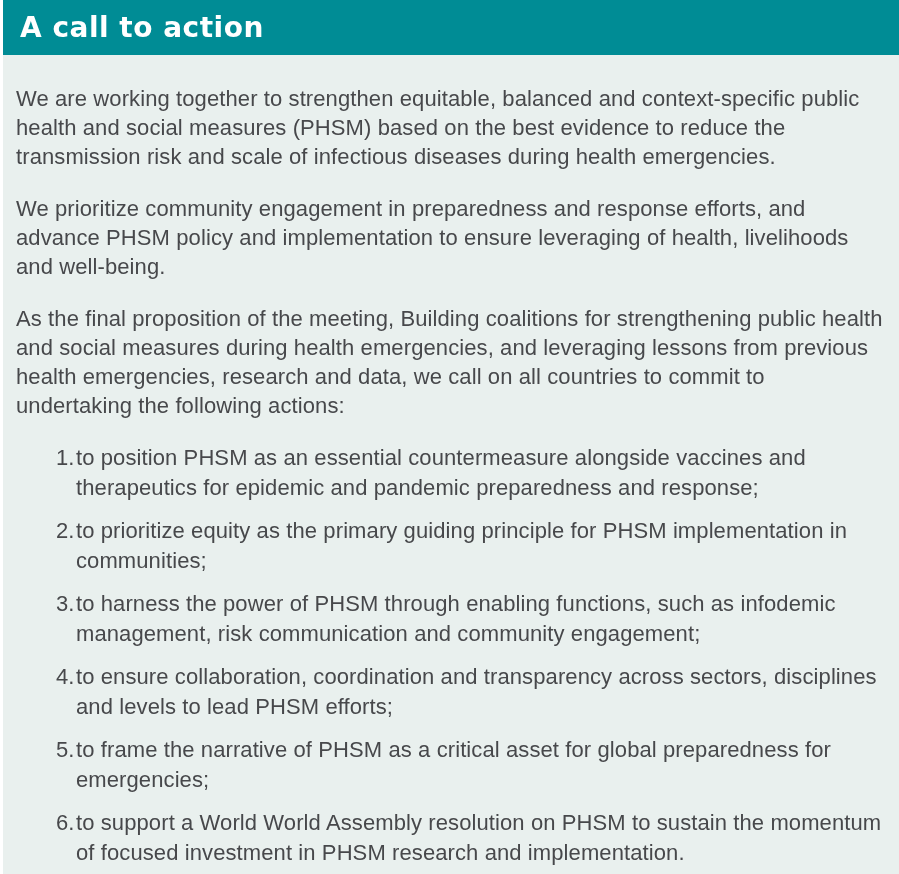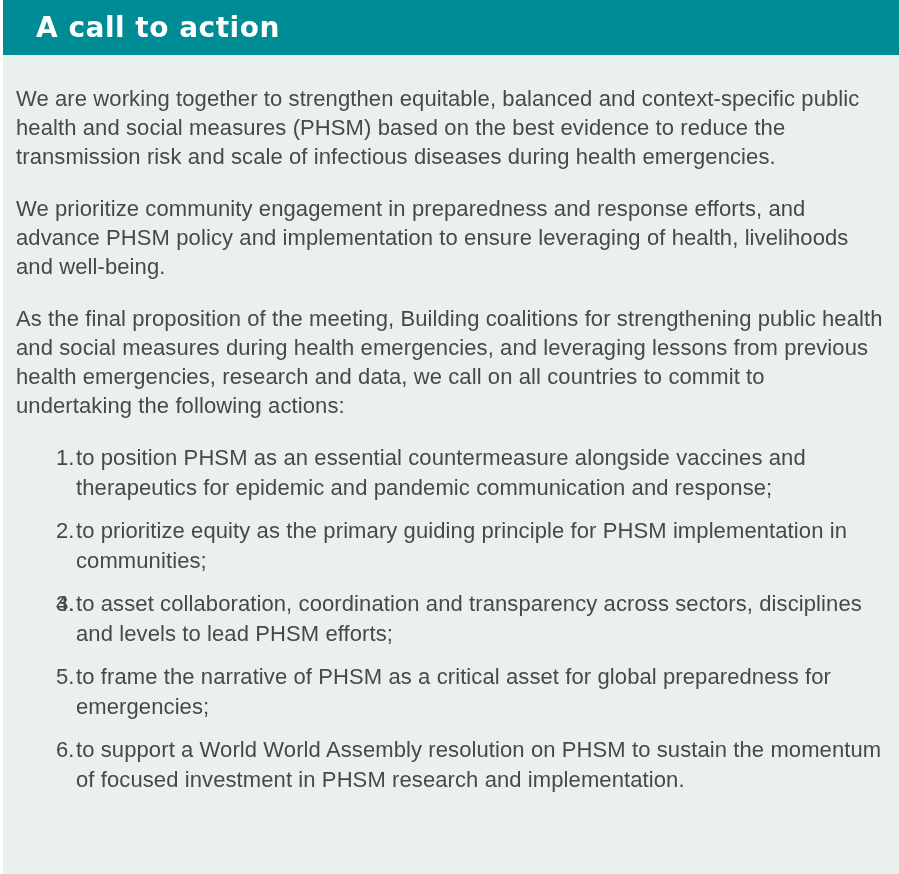--- a/index.html
+++ b/index.html
@@ -19,21 +19,21 @@
   }
   .title-bar {
     height: 55px;
     background: #008C95;
     display: flex;
     align-items: center;
     padding-left: 17px;
     box-sizing: border-box;
   }
   .title-bar h1 {
-    margin: 16px;
+    margin: 0;
     font-family: "DejaVu Sans", "Liberation Sans", sans-serif;
     font-size: 28px;
     font-weight: bold;
     letter-spacing: 0.5px;
     color: #ffffff;
   }
   .content {
     padding: 29px 14px 0 13px;
     color: #47484B;
     font-size: 22px;
@@ -71,32 +71,33 @@
 
   <main class="content">
 
     <p>We are working together to strengthen equitable, balanced and context-specific public health and social measures (PHSM) based on the best evidence to reduce the transmission risk and scale of infectious diseases during health emergencies.</p>
     <p>We prioritize community engagement in preparedness and response efforts, and advance PHSM policy and implementation to ensure leveraging of health, livelihoods and well-being.</p>
     <p>As the final proposition of the meeting, Building coalitions for strengthening public health and social measures during health emergencies, and leveraging lessons from previous health emergencies, research and data, we call on all countries to commit to undertaking the following actions:</p>
 
     <ol class="action-list">
       <li>
         <span class="num">1.</span>
-        <span class="text">to position PHSM as an essential countermeasure alongside vaccines and therapeutics for epidemic and pandemic communication and response;</span>
+        <span class="text">to position PHSM as an essential countermeasure alongside vaccines and therapeutics for epidemic and pandemic preparedness and response;</span>
       </li>
       <li>
         <span class="num">2.</span>
         <span class="text">to prioritize equity as the primary guiding principle for PHSM implementation in communities;</span>
       </li>
       <li>
         <span class="num">3.</span>
+        <span class="text">to harness the power of PHSM through enabling functions, such as infodemic management, risk communication and community engagement;</span>
       </li>
       <li>
         <span class="num">4.</span>
-        <span class="text">to asset collaboration, coordination and transparency across sectors, disciplines and levels to lead PHSM efforts;</span>
+        <span class="text">to ensure collaboration, coordination and transparency across sectors, disciplines and levels to lead PHSM efforts;</span>
       </li>
       <li>
         <span class="num">5.</span>
         <span class="text">to frame the narrative of PHSM as a critical asset for global preparedness for emergencies;</span>
       </li>
       <li>
         <span class="num">6.</span>
         <span class="text">to support a World World Assembly resolution on PHSM to sustain the momentum of focused investment in PHSM research and implementation.</span>
       </li>
     </ol>

